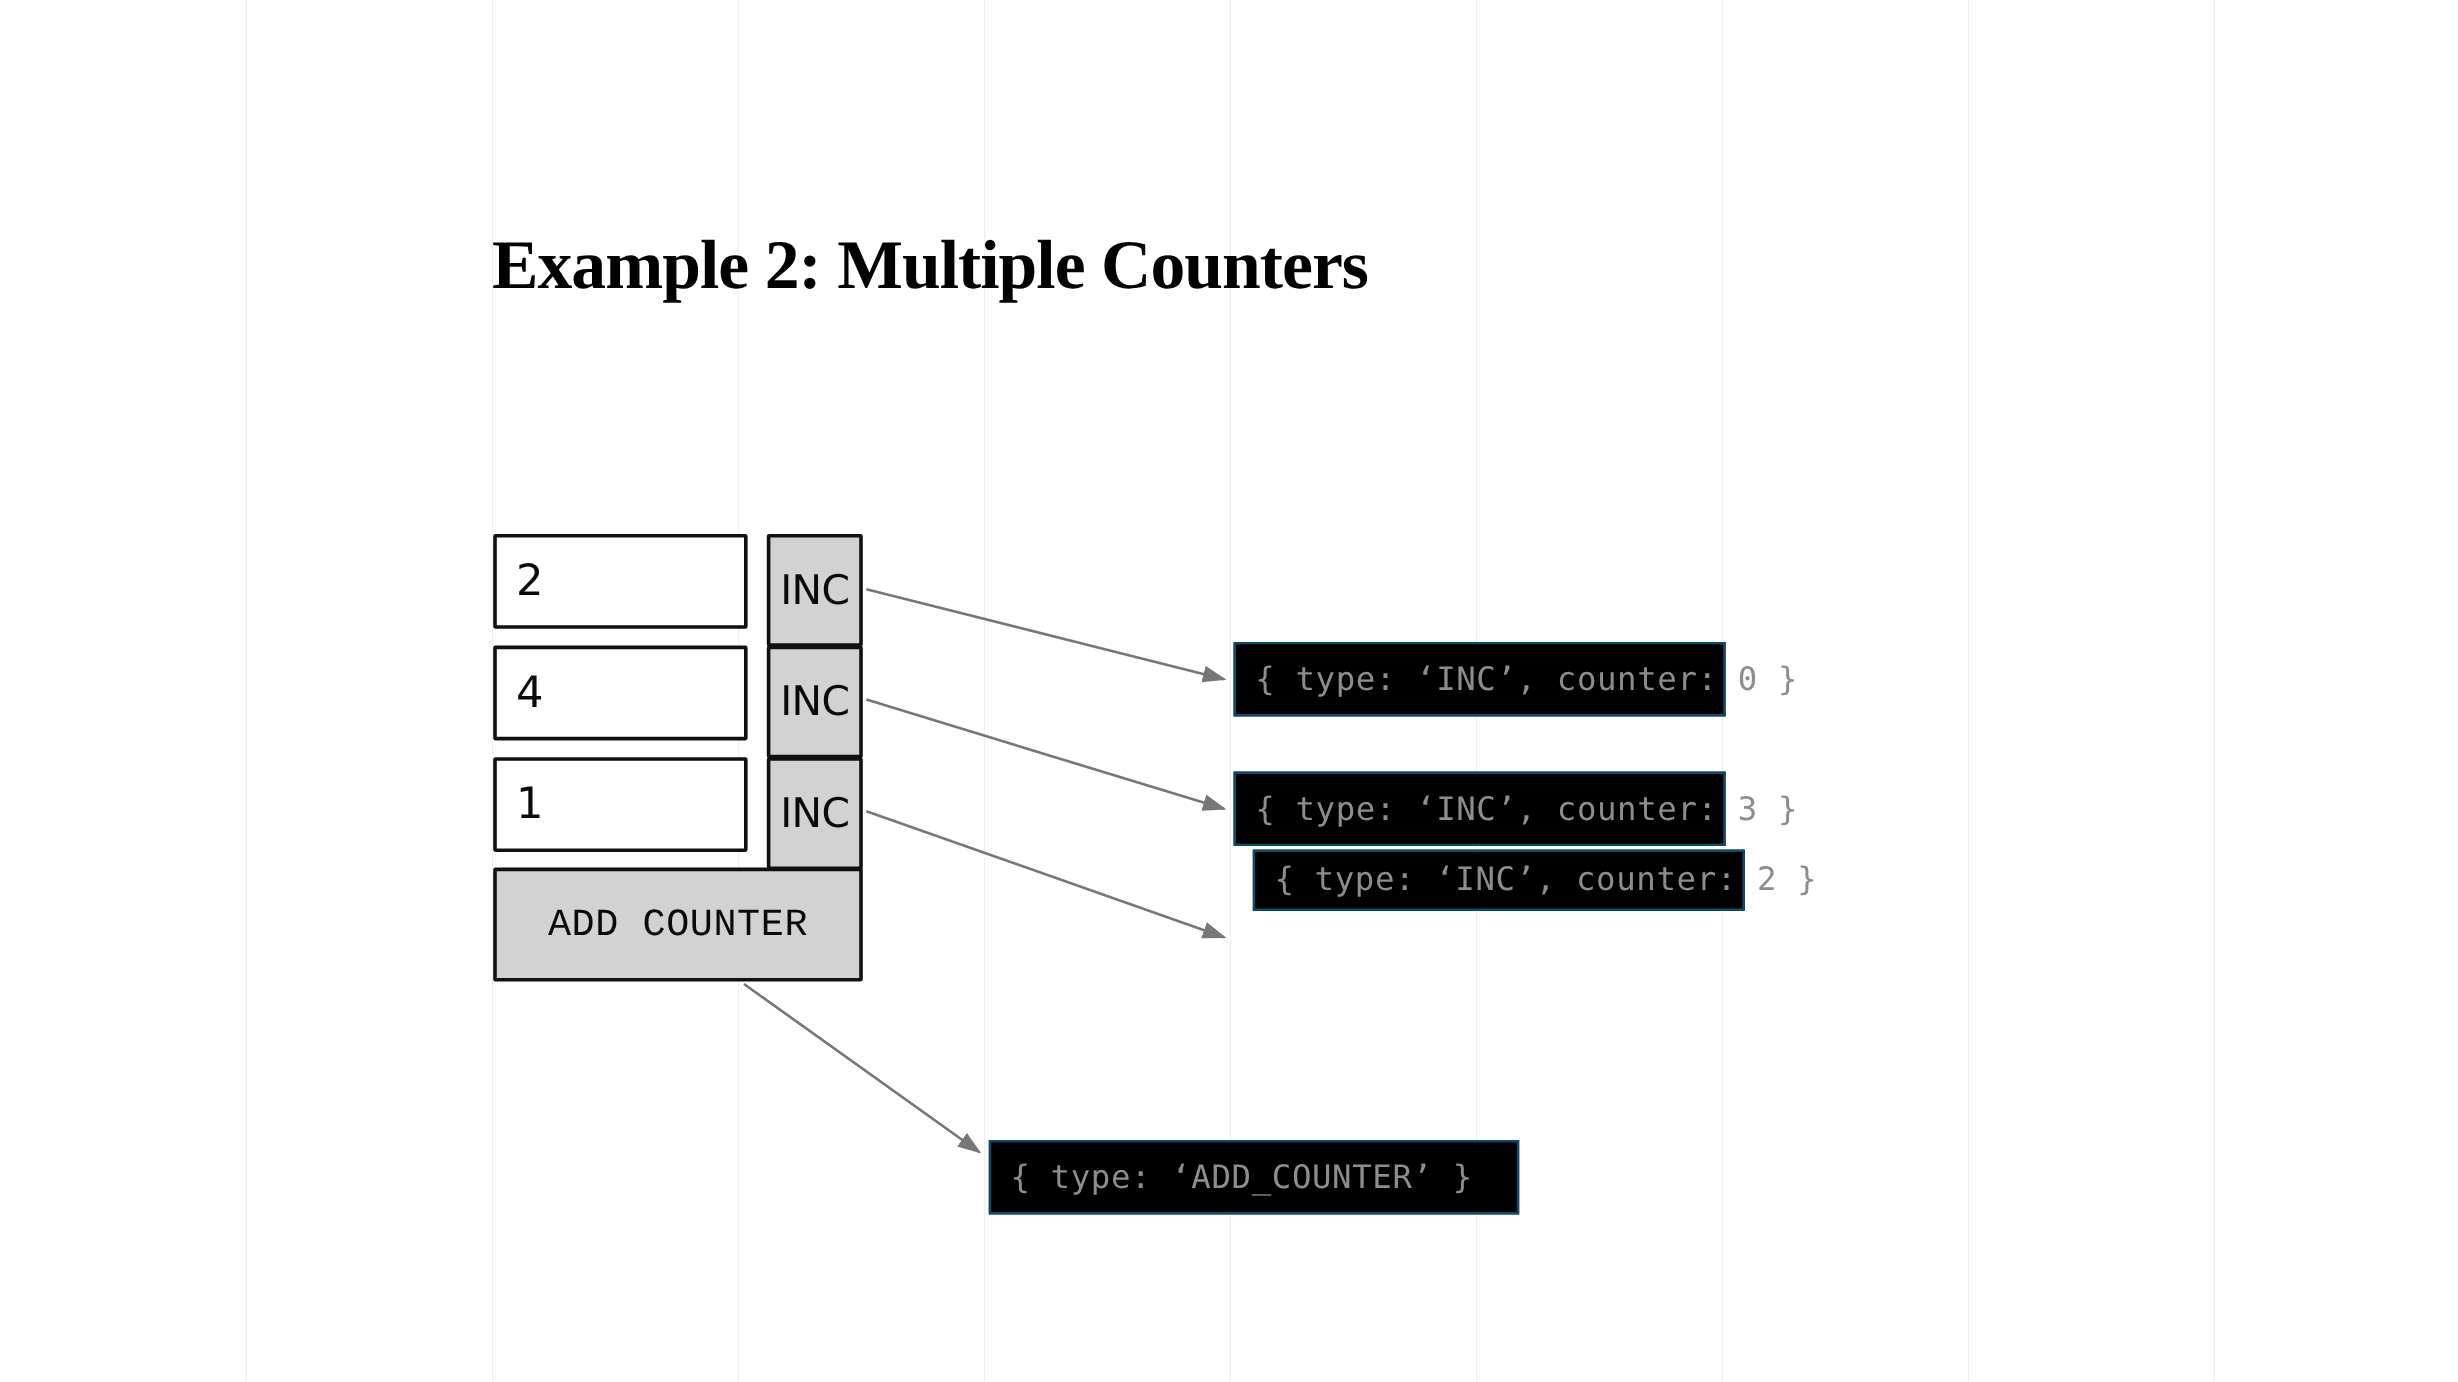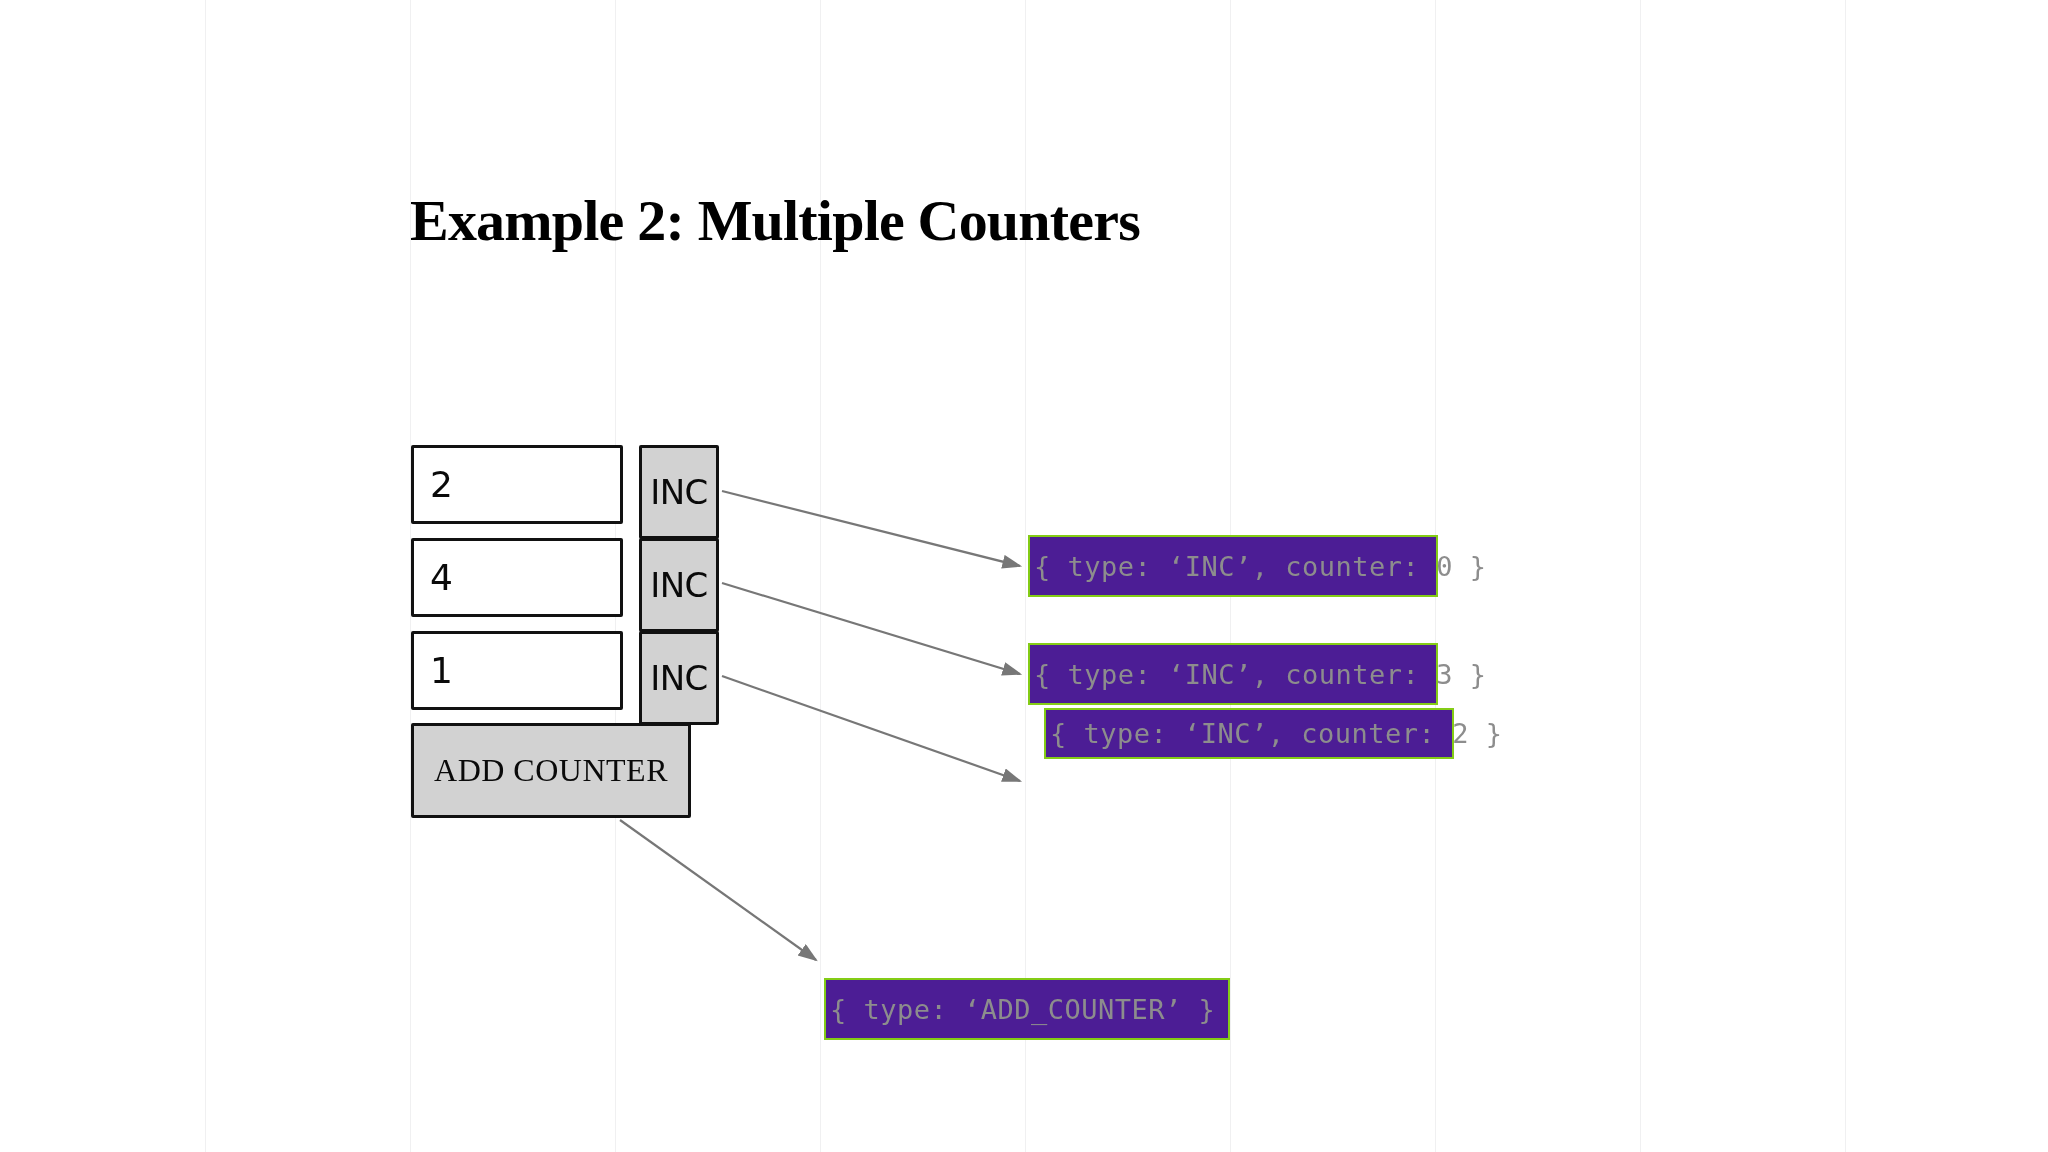--- a/index.html
+++ b/index.html
@@ -92,54 +92,54 @@
     justify-content: center;
     font-family: "DejaVu Sans", sans-serif;
     font-size: 34px;
     color: #0a0a0a;
     letter-spacing: -0.5px;
   }
   #add-counter-button {
     position: absolute;
     left: 411px;
     top: 723px;
-    width: 280px;
+    width: 308px;
     height: 95px;
     box-sizing: border-box;
     background: #d2d2d2;
     border: 3px solid #111111;
     border-radius: 2px;
     display: flex;
     align-items: center;
     justify-content: center;
-    font-family: Liberation Serif, serif;
+    font-family: Liberation Mono, monospace;
     font-size: 32px;
     color: #0a0a0a;
     letter-spacing: 0.5px;
   }
 
   
   .action-box {
     position: absolute;
     box-sizing: border-box;
-    background: #4c1d95;
-    border: 2px solid #84cc16;
+    background: #000000;
+    border: 2px solid #0c4a6e;
     display: flex;
     align-items: center;
     font-family: "DejaVu Sans Mono", monospace;
     font-size: 27px;
     color: #8d8d8d;
-    padding-left: 4px;
+    padding-left: 16px;
     white-space: nowrap;
     letter-spacing: 0.5px;
   }
   #action-inc-0 { left: 1028px; top: 535px; width: 410px; height: 62px; }
   #action-inc-1 { left: 1028px; top: 643px; width: 410px; height: 62px; }
   #action-inc-2 { left: 1028px; top: 708px; width: 410px; height: 51px; margin-left: 16px; }
-  #action-add-counter { left: 824px; top: 978px; width: 406px; height: 62px; }
+  #action-add-counter { left: 824px; top: 950px; width: 442px; height: 62px; }
 
   
   #arrows {
     position: absolute;
     inset: 0;
     pointer-events: none;
   }
 </style>
 </head>
 <body>

